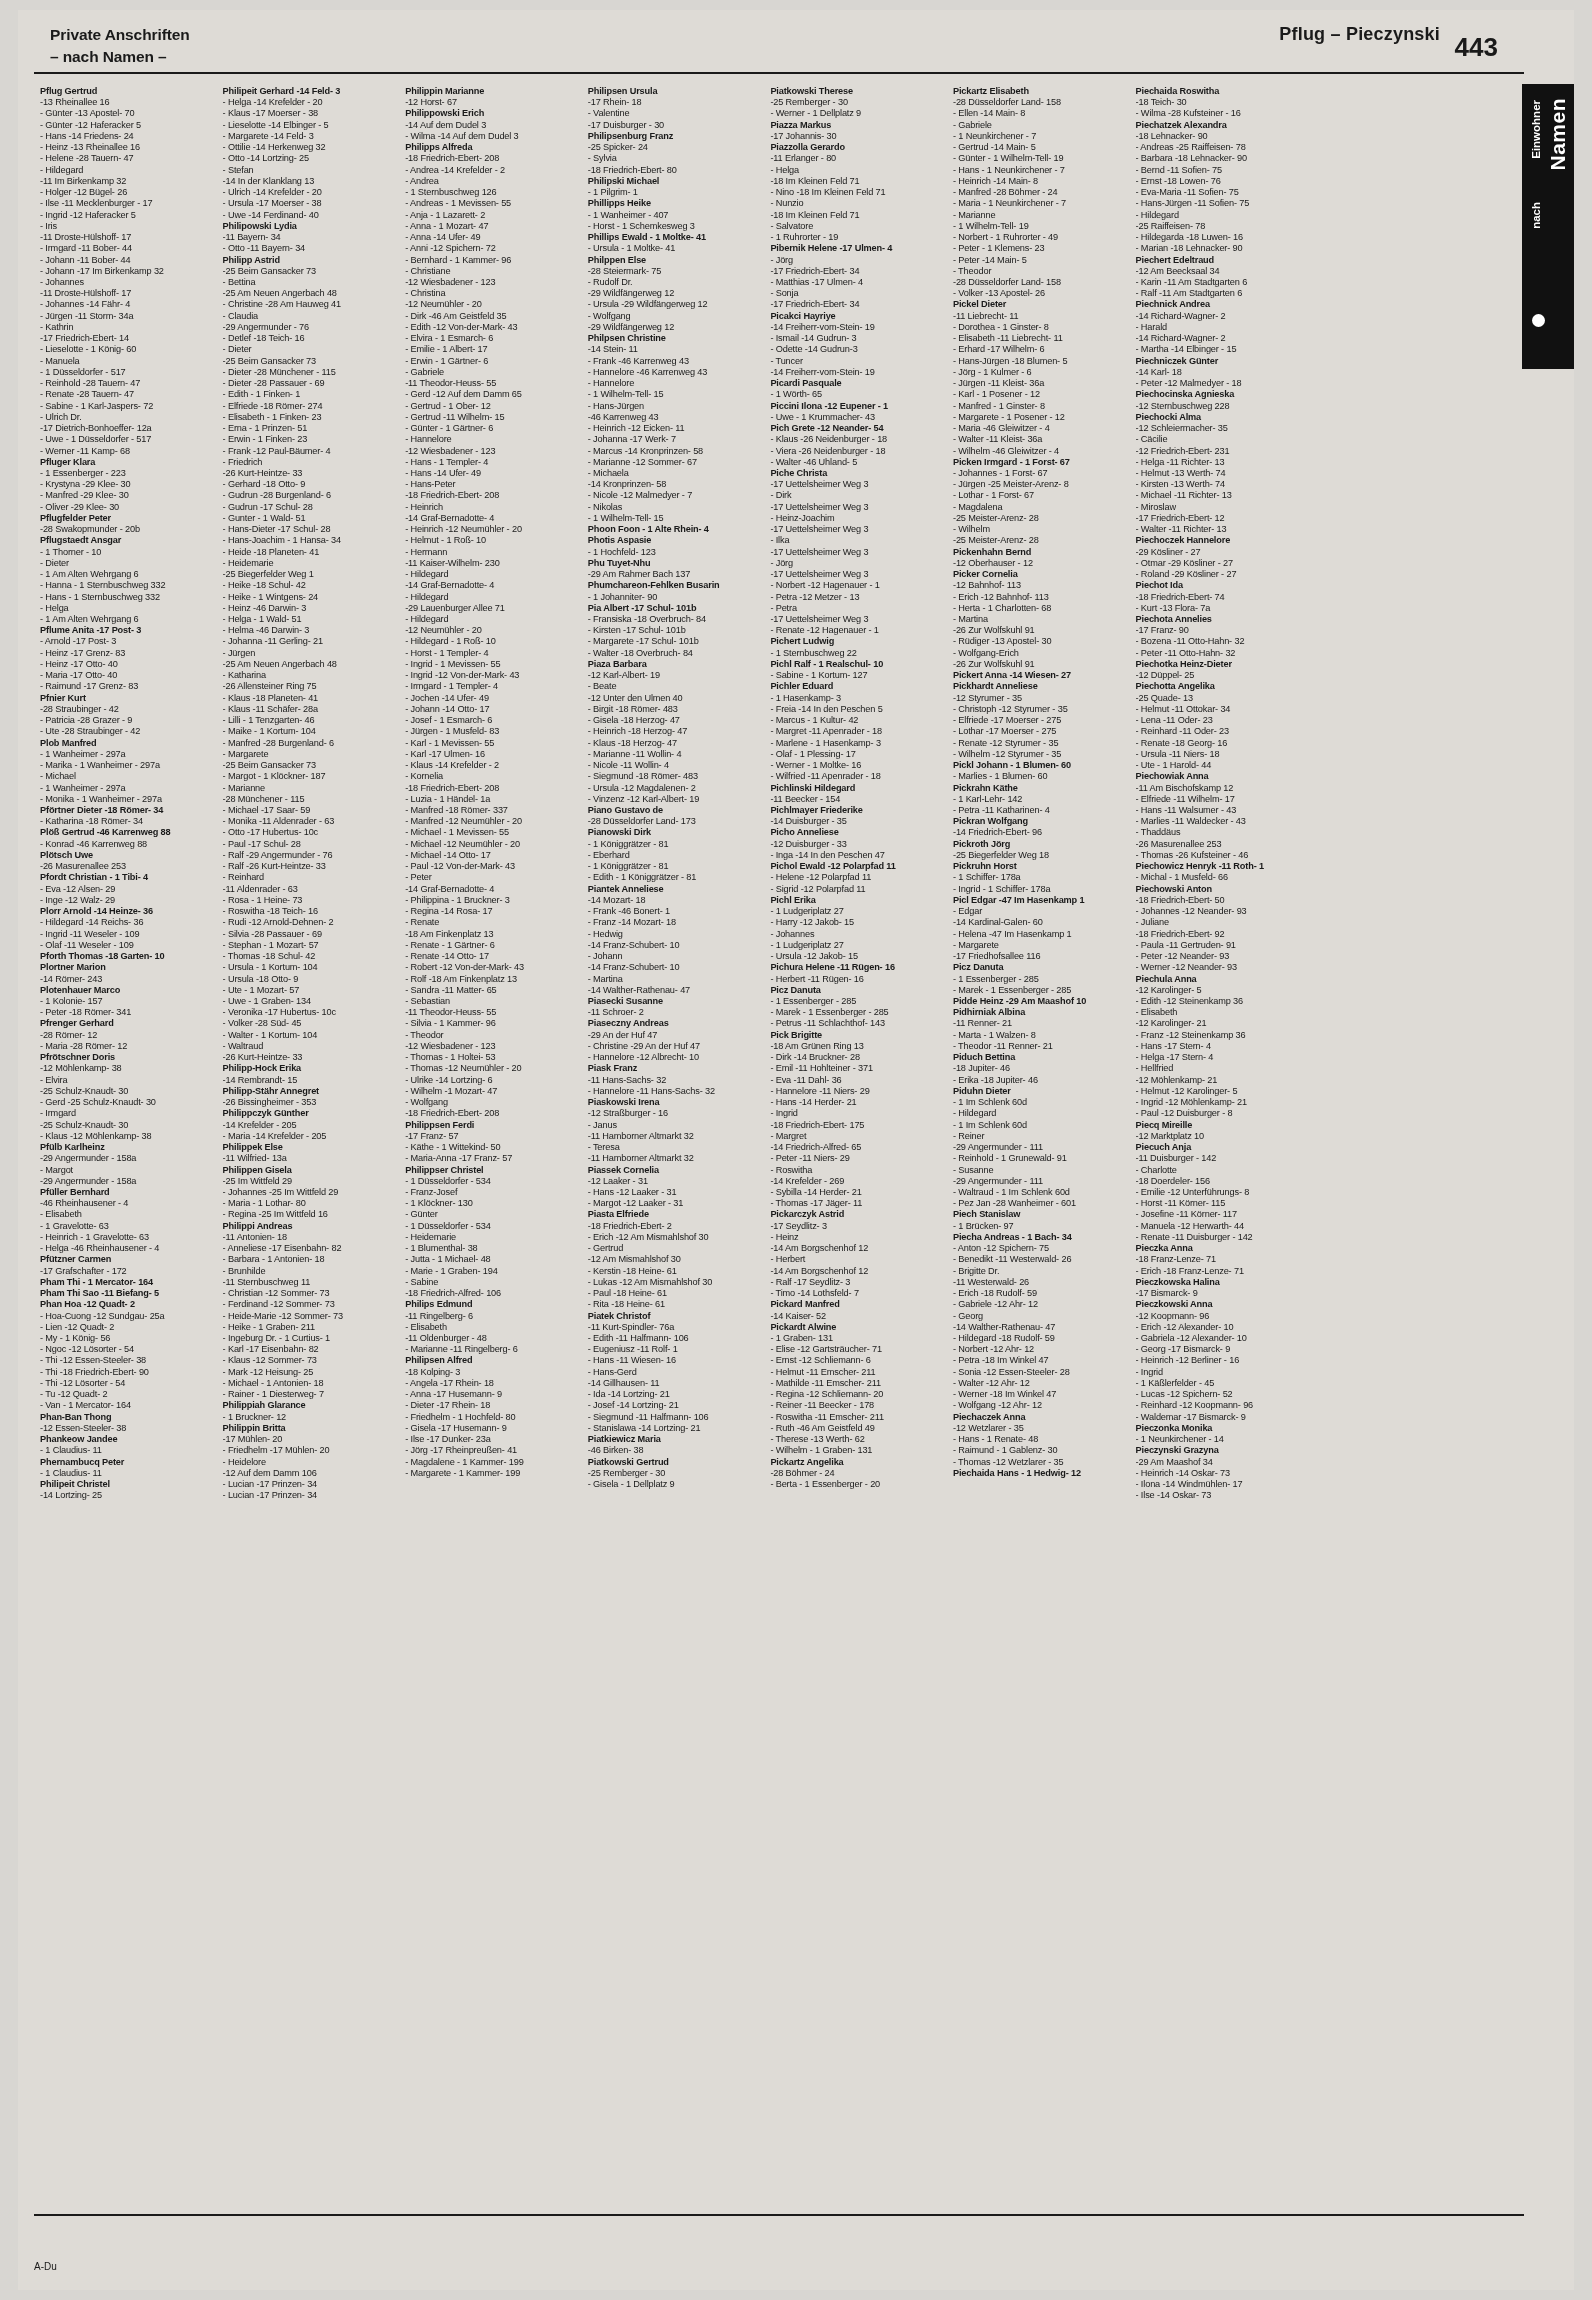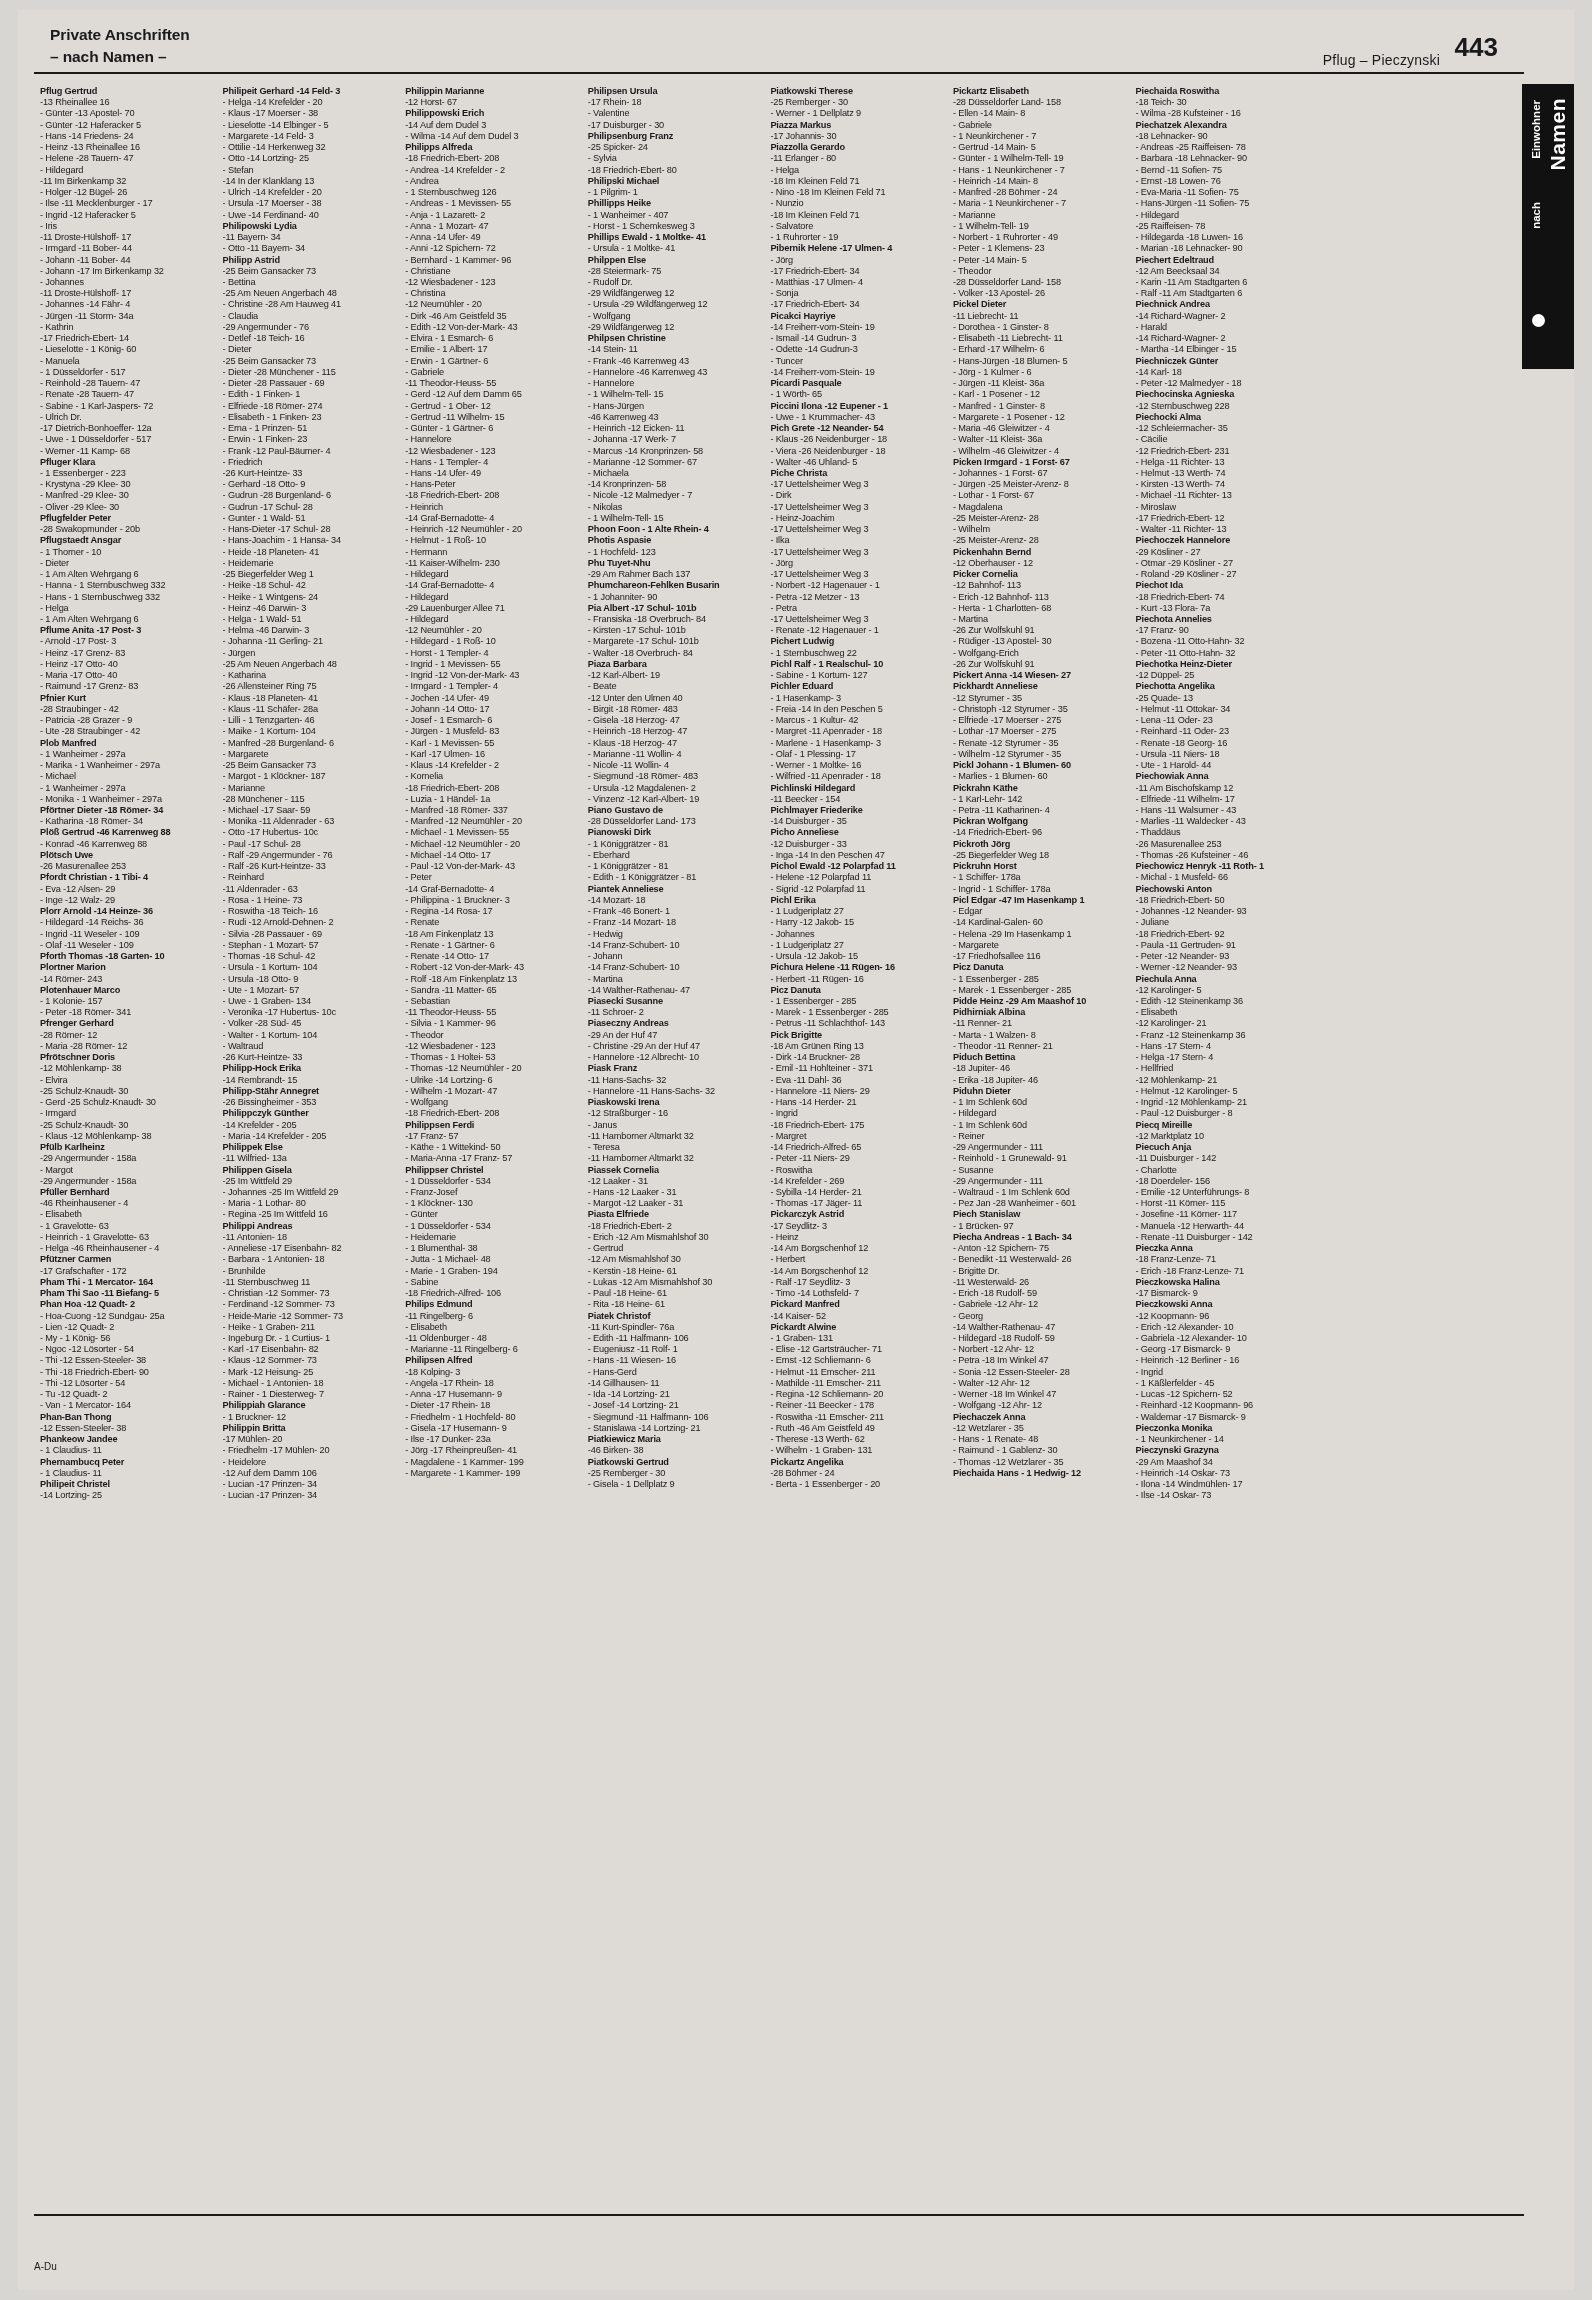--- a/index.html
+++ b/index.html
@@ -37,23 +37,23 @@
     left: 16px;
     top: 2px;
     font-size: 15.5px;
     font-weight: bold;
     line-height: 1.42;
     letter-spacing: -0.1px;
   }
   .hdr-right {
     position: absolute;
     right: 118px;
-    top: 30px;
-    font-size: 14px;
-    font-weight: normal;
+    top: 2px;
+    font-size: 18px;
+    font-weight: bold;
     letter-spacing: 0.2px;
   }
   .hdr-pageno {
     position: absolute;
     right: 60px;
     top: 10px;
     font-size: 26px;
     font-weight: bold;
   }
   .rule {
@@ -890,21 +890,21 @@
           <div class="nm">Pickran Wolfgang</div>
           <div class="ad">-14 Friedrich-Ebert- 96</div>
           <div class="nm">Pickroth Jörg</div>
           <div class="ad">-25 Biegerfelder Weg 18</div>
           <div class="nm">Pickruhn Horst</div>
           <div class="ad">- 1 Schiffer- 178a</div>
           <div class="ad">- Ingrid - 1 Schiffer- 178a</div>
           <div class="nm">Picl Edgar -47 Im Hasenkamp 1</div>
           <div class="ad">- Edgar</div>
           <div class="ad">-14 Kardinal-Galen- 60</div>
-          <div class="ad">- Helena -29 Im Hasenkamp 1</div>
+          <div class="ad">- Helena -47 Im Hasenkamp 1</div>
           <div class="ad">- Margarete</div>
           <div class="ad">-17 Friedhofsallee 116</div>
           <div class="nm">Picz Danuta</div>
           <div class="ad">- 1 Essenberger - 285</div>
           <div class="ad">- Marek - 1 Essenberger - 285</div>
           <div class="nm">Pidde Heinz -29 Am Maashof 10</div>
           <div class="nm">Pidhirniak Albina</div>
           <div class="ad">-11 Renner- 21</div>
           <div class="ad">- Marta - 1 Walzen- 8</div>
           <div class="ad">- Theodor -11 Renner- 21</div>

